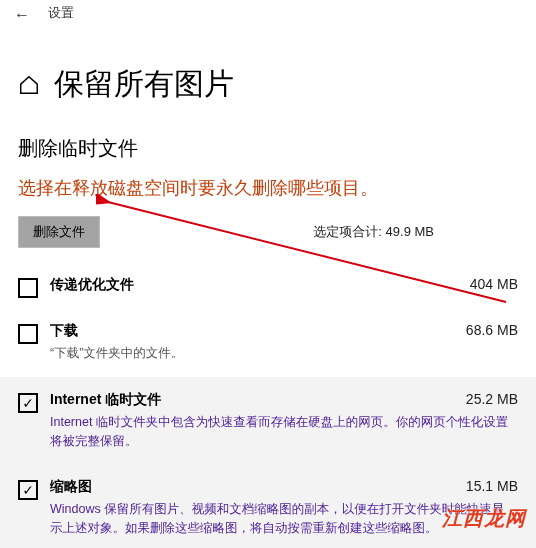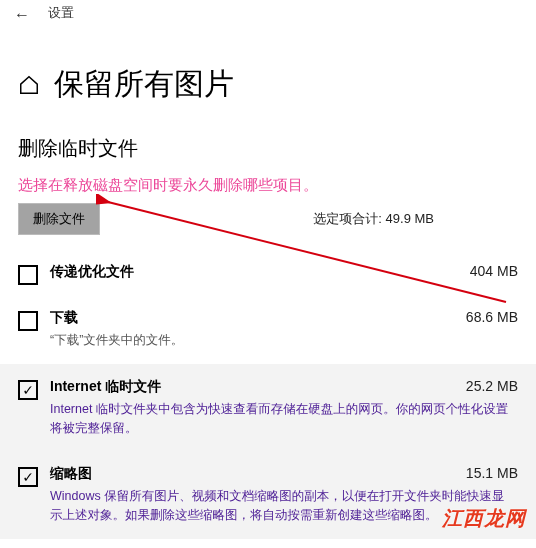--- a/index.html
+++ b/index.html
@@ -38,23 +38,23 @@
   }
   .section {
     padding: 20px 36px 0 18px;
   }
   .section-title {
     font-size: 20px;
     font-weight: 400;
     margin-bottom: 14px;
   }
   .section-sub {
-    font-size: 15px;
-    color: #ec4899;
-    margin-bottom: 8px;
+    font-size: 18px;
+    color: #c2410c;
+    margin-bottom: 16px;
   }
   .action-row {
     display: flex;
     align-items: center;
     justify-content: space-between;
     margin-bottom: 18px;
     padding-right: 66px;
   }
   .delete-btn {
     background: #a3a3a3;

